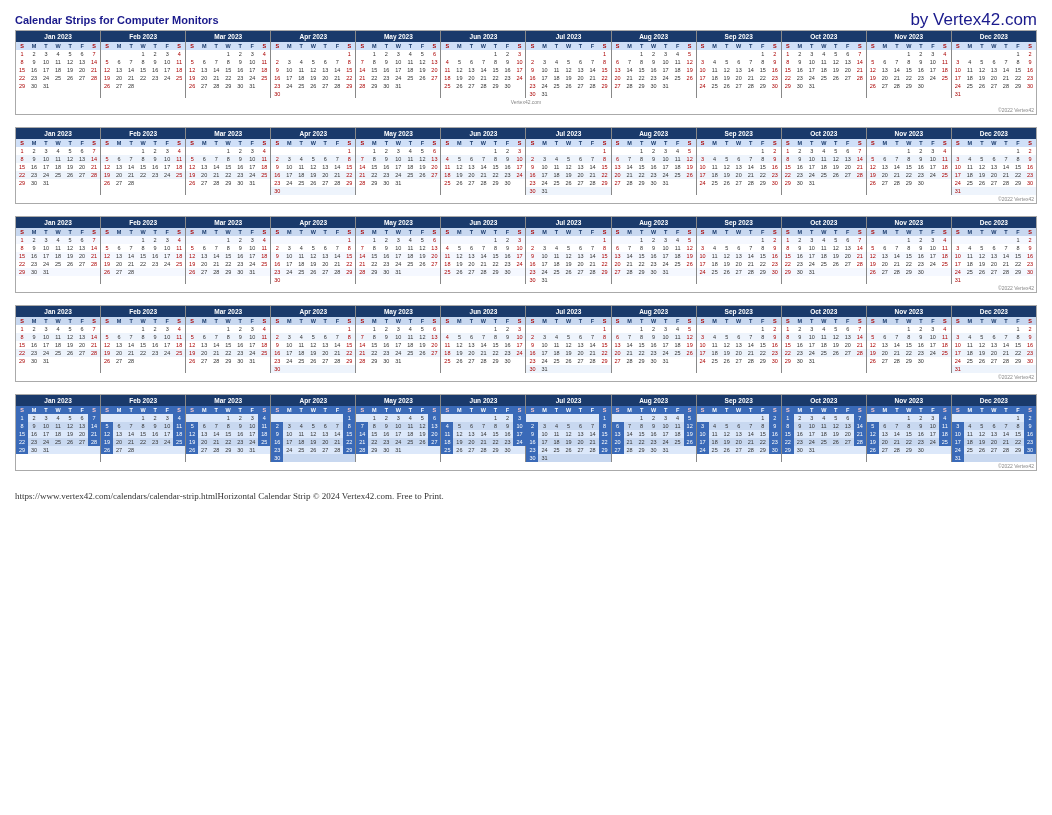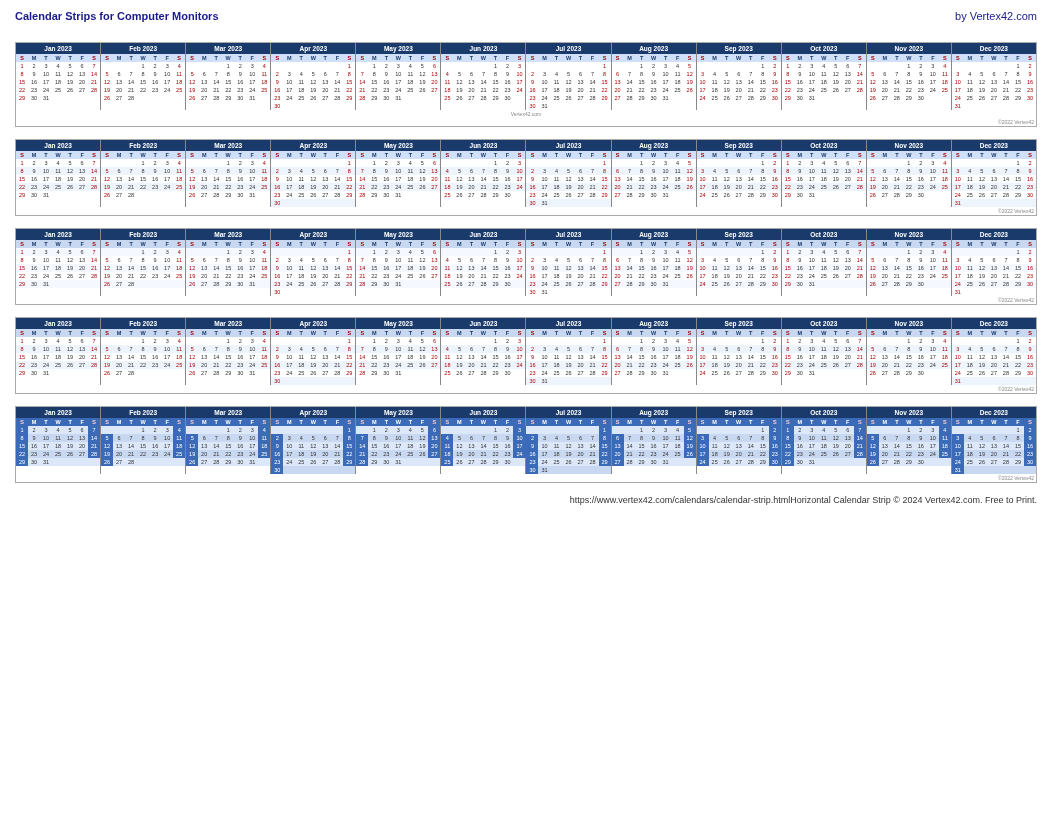--- a/index.html
+++ b/index.html
@@ -8,29 +8,29 @@
       font-family: Arial, sans-serif;
       font-size: 10px;
       width: 1052px;
       min-height: 815px;
       padding: 10px 15px;
     }
     .page-header {
       display: flex;
       justify-content: space-between;
       align-items: center;
-      margin-bottom: 20px;
+      margin-bottom: 0;
     }
     .page-title {
       font-size: 11px;
       font-weight: bold;
       color: #1a1a8c;
     }
     .page-brand {
-      font-size: 11px;
+      font-size: 17px;
       color: #1a1a8c;
       padding-left: 8px;
     }
     .calendar-strip {
       border: 1px solid #aaa;
       margin-bottom: 12px;
       font-size: 6px;
     }
     .months-row {
       display: flex;
@@ -125,24 +125,25 @@
     .strip-footer {
       display: flex;
       justify-content: flex-end;
       font-size: 5px;
       color: #888;
       padding: 1px 2px;
     }
 
     .page-footer {
       display: flex;
-      justify-content: flex-end;
-      margin-top: 12px;
+      justify-content: flex-start;
+      margin-top: 20px;
       font-size: 9px;
       color: #333;
+      font-family: Liberation Serif, serif;
     }
   </style>
 </head>
 <body>
 
 <div class="page-header">
   <span class="page-title">Calendar Strips for Computer Monitors</span>
   <span class="page-brand">by Vertex42.com</span>
 </div>
 

